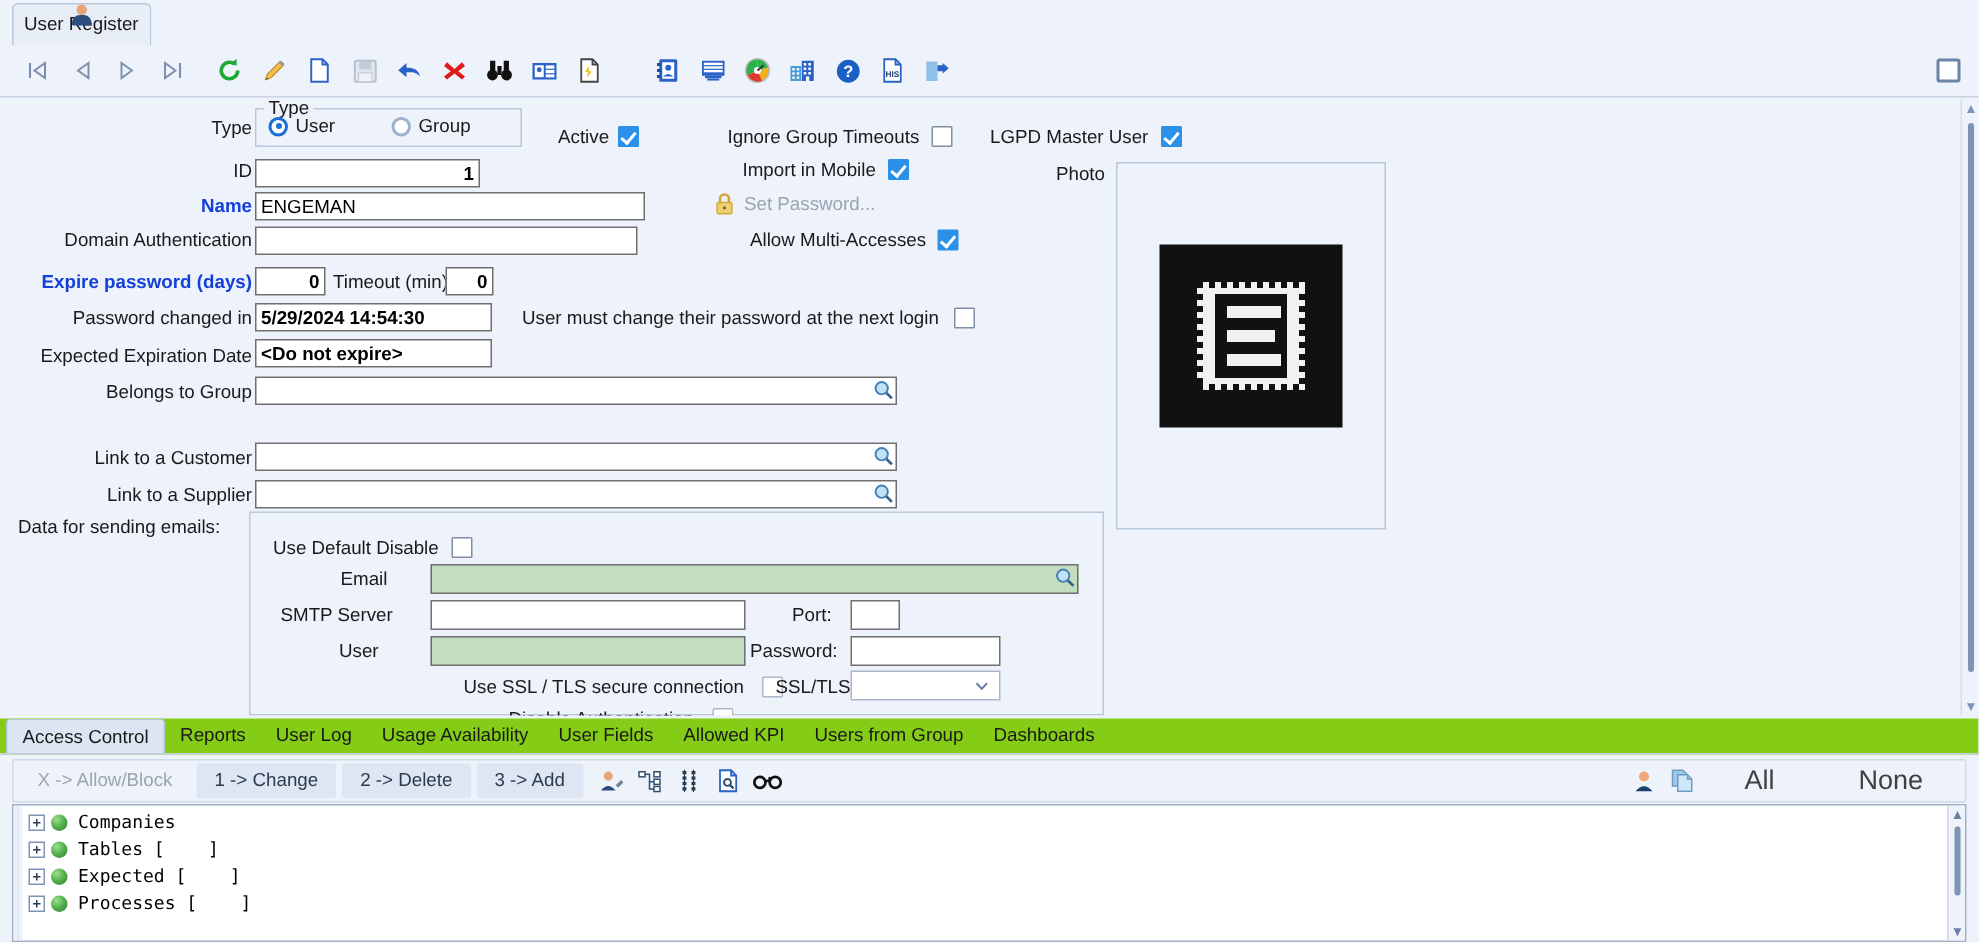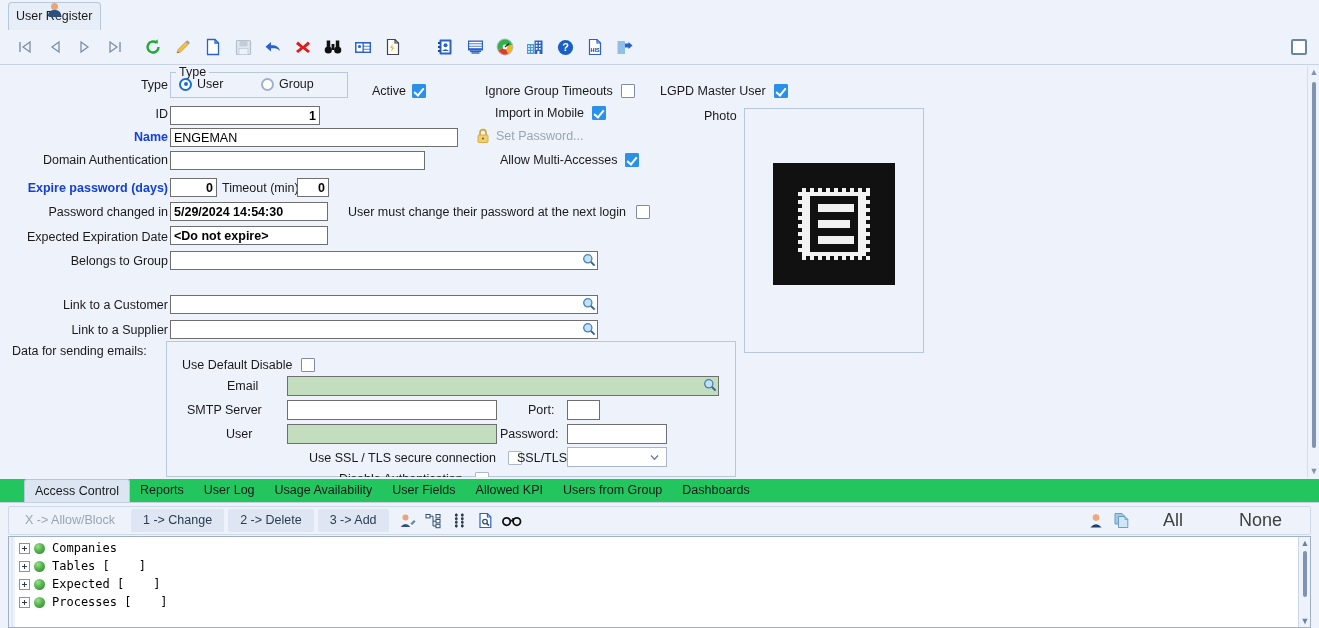--- a/index.html
+++ b/index.html
@@ -144,22 +144,22 @@
   .vscroll .arrU { top: 1px; }
   .vscroll .arrD { bottom: 1px; }
   .vscroll .thumb {
     position: absolute; left: 4px; top: 16px; width: 4px; height: 366px;
     background: #7f93b2; border-radius: 2px;
   }
 
   
   .btabs {
     position: absolute; left: 0; top: 479px; width: 1319px; height: 24px;
-    border-bottom: 1px solid #c4d0e0; background: #22c55e;
-    display: flex; align-items: flex-end; padding-left: 24px;
+    border-bottom: 1px solid #c4d0e0; background: #84cc16;
+    display: flex; align-items: flex-end; padding-left: 4px;
   }
   .btab {
     height: 23px; padding: 0 10px; font-size: 12.5px; line-height: 23px;
     color: #1a1a1a; white-space: nowrap;
   }
   .btab.active {
     background: #dce6f2; border: 1px solid #b6c6db; border-bottom: none;
     border-radius: 3px 3px 0 0;
   }
 
@@ -500,21 +500,21 @@
             <rect x="8" y="11" width="8" height="2"></rect>
             <rect x="8" y="15" width="9" height="2"></rect>
           </g>
         </svg>
       </div>
     </div>
 
     <div class="row" style="left:0; top:64px; width:168px; justify-content:flex-end;">
       <span class="lab lab-blue">Name</span>
     </div>
-    <input class="inp" style="position: absolute; left: 170px; top: 62px; width: 288px;" value="ENGEMAN">
+    <input class="inp" style="position: absolute; left: 170px; top: 62px; width: 260px;" value="ENGEMAN">
 
     <div class="setpw" style="position:absolute; left:476px; top:62px;">
       <span class="lockico">
         <svg width="14" height="16" viewBox="0 0 14 16">
           <path d="M4 7 V4.6 a3 3 0 0 1 6 0 V7" fill="none" stroke="#d2a73a" stroke-width="1.7"></path>
           <rect x="2" y="7" width="10" height="7.5" rx="1" fill="#f0cf72" stroke="#d2a73a" stroke-width="0.9"></rect>
           <circle cx="7" cy="10.6" r="1.1" fill="#8a6b1c"></circle>
         </svg>
       </span>
       <span>Set Password...</span>

